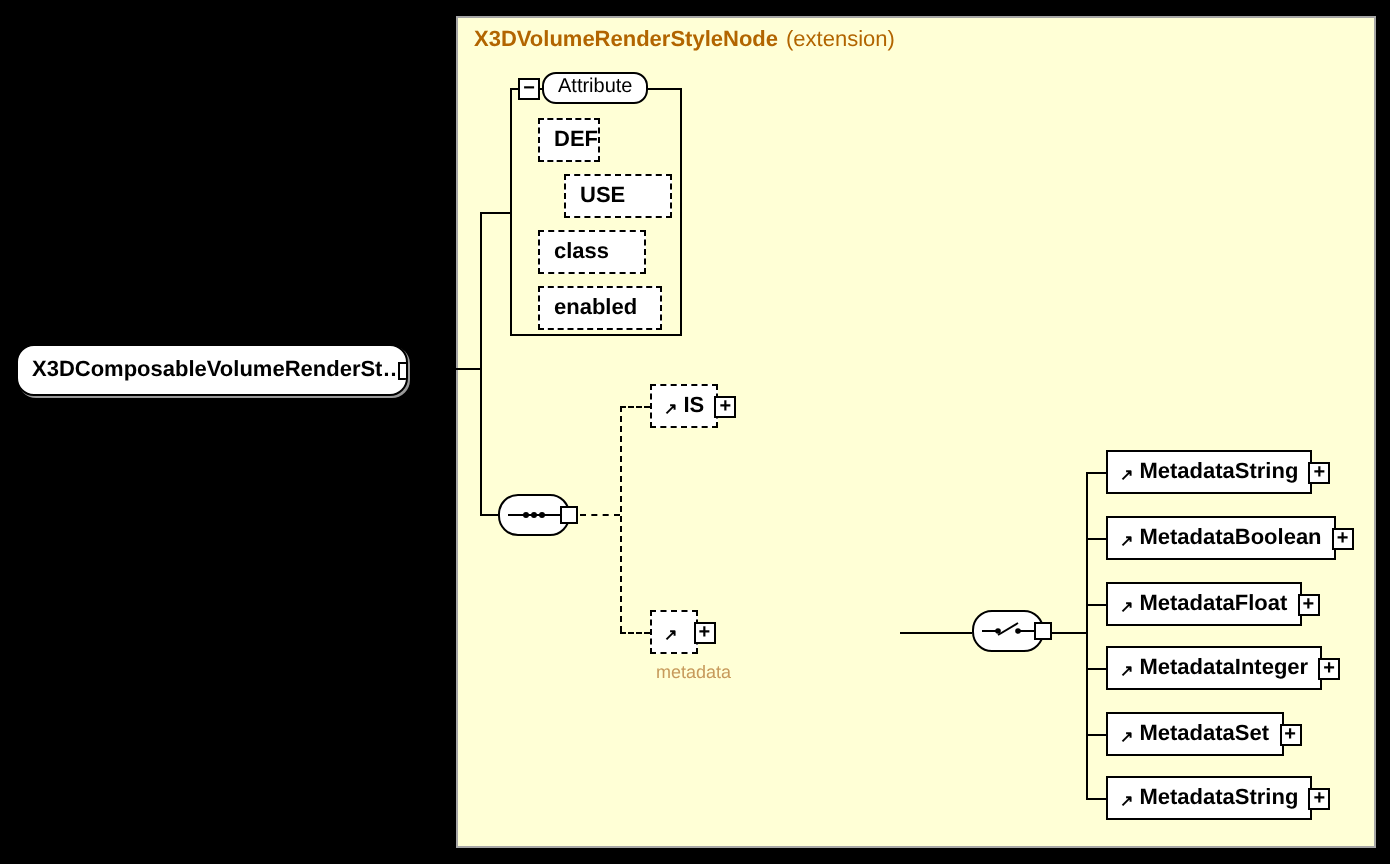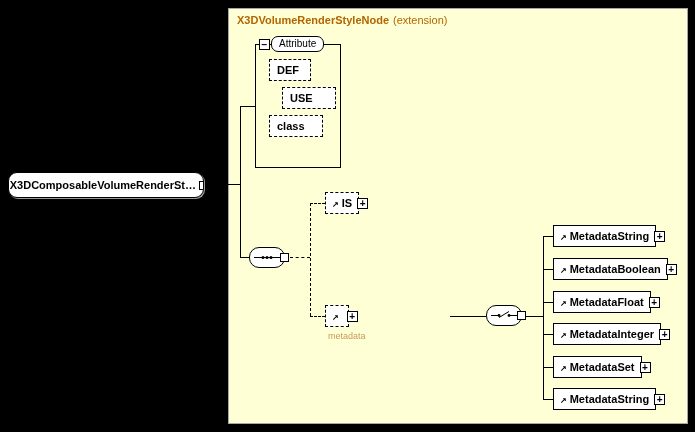--- a/index.html
+++ b/index.html
@@ -25,21 +25,21 @@
   .vl.dsh { border-left-style:dashed; }
 
   .el {
     position:absolute; display:inline-flex; align-items:center;
     height:22px; padding:0 6px; background:#fff; border:1px solid #000;
     font-size:11px; font-weight:bold; white-space:nowrap; box-sizing:border-box;
   }
   .el.dashed { border-style:dashed; }
   .root {
     height:26px; width:196px; border-radius:9px; box-shadow:1px 1px 0 #999;
-    padding:0 7px; overflow:hidden;justify-content:flex-end;
+    padding:0 7px; overflow:hidden;
   }
   .ref { font-size:8px; font-weight:bold; margin-right:3px; transform:translateY(1px); }
 
   .plus {
     position:absolute; right:-10px; top:50%; width:11px; height:11px; margin-top:-5.5px;
     box-sizing:border-box; border:1px solid #000; background:#fff;
     font-size:10px; font-weight:bold; line-height:9px; text-align:center; cursor:pointer;
   }
   .handle {
     position:absolute; right:-5px; top:50%; width:9px; height:9px; margin-top:-4.5px;
@@ -101,28 +101,31 @@
   <div class="el root" style="left:8px; top:172px;">
     <span>X3DComposableVolumeRenderSt…</span>
     <span class="handle"></span>
   </div>
 
   <div class="agroup">
     <div class="agroup-label">
       <span class="minusbox">−</span>
       <span class="chip">Attribute</span>
     </div>
-    <div class="attr" style="left:13px; top:14px; width:42px;text-align:center;">
+    <div class="attr" style="left:13px; top:14px; width:31px;text-align:center;">
         <span>DEF</span>
       </div>
     <div class="attr" style="left:26px; top:42px; width:54px;">
         <span>USE</span>
       </div>
     <div class="attr" style="left:13px; top:70px; width:54px;">
         <span>class</span>
+      </div>
+    <div class="attr" style="left:13px; top:98px; width:62px;">
+        <span>enabled</span>
       </div>
   </div>
 
   <div class="conn" style="left:249px; top:247px;">
     <svg width="26" height="9" viewBox="0 0 26 9">
       <line x1="0" y1="4.5" x2="26" y2="4.5" stroke="#000" stroke-width="1"></line>
       <circle cx="9" cy="4.5" r="1.5" fill="#000"></circle>
       <circle cx="13" cy="4.5" r="1.5" fill="#000"></circle>
       <circle cx="17" cy="4.5" r="1.5" fill="#000"></circle>
     </svg>

